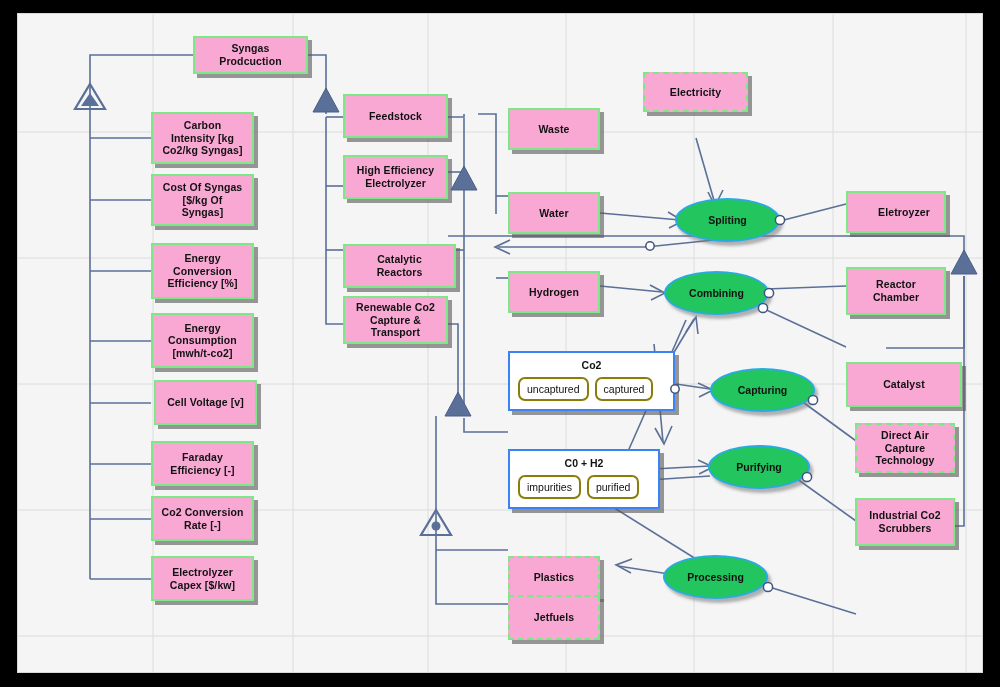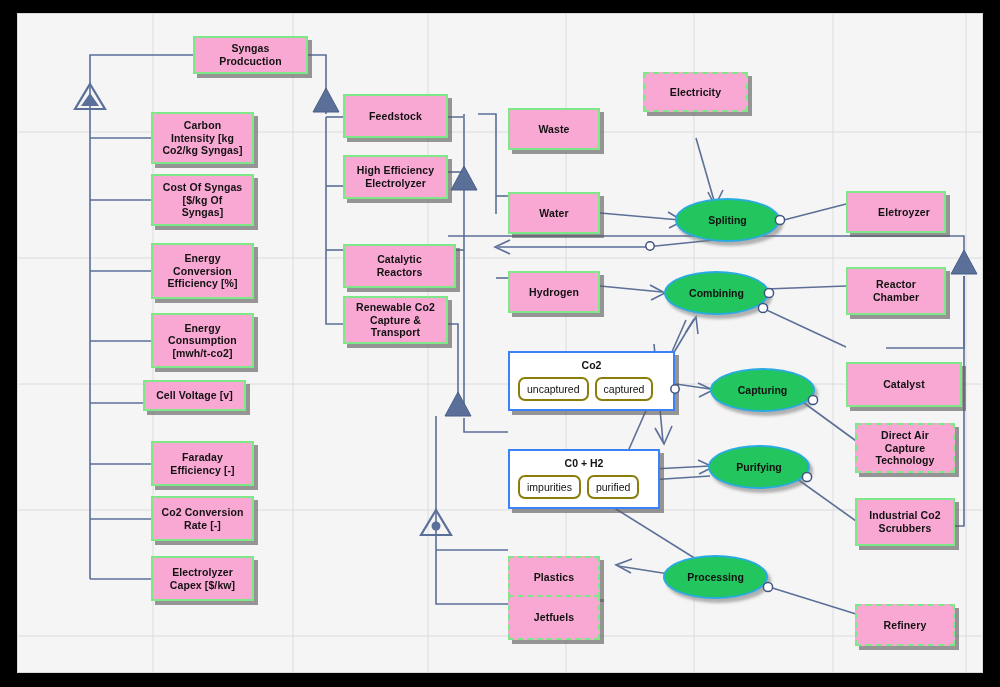--- a/index.html
+++ b/index.html
@@ -195,21 +195,21 @@
       <div class="node" style="left:133px;top:229px;width:103px;height:56px;">
         <span class="lbl">Energy
 Conversion
 Efficiency [%]</span>
       </div>
       <div class="node" style="left:133px;top:299px;width:103px;height:55px;">
         <span class="lbl">Energy
 Consumption
 [mwh/t-co2]</span>
       </div>
-      <div class="node" style="left:125px;top:366px;width:103px;height:31px;">
+      <div class="node" style="left:136px;top:366px;width:103px;height:45px;">
         <span class="lbl">Cell Voltage [v]</span>
       </div>
       <div class="node" style="left:133px;top:427px;width:103px;height:45px;">
         <span class="lbl">Faraday
 Efficiency [-]</span>
       </div>
       <div class="node" style="left:133px;top:482px;width:103px;height:45px;">
         <span class="lbl">Co2 Conversion
 Rate [-]</span>
       </div>
@@ -260,23 +260,20 @@
         <span class="lbl">Catalyst</span>
       </div>
       <div class="node dashed" style="left:837px;top:409px;width:100px;height:50px;">
         <span class="lbl">Direct Air
 Capture
 Technology</span>
       </div>
       <div class="node" style="left:837px;top:472px;width:100px;height:48px;margin-top:12px;">
         <span class="lbl">Industrial Co2
 Scrubbers</span>
-      </div>
-      <div class="node dashed" style="left:837px;top:590px;width:100px;height:42px;">
-        <span class="lbl">Refinery</span>
       </div>
 
       <div class="node dashed" style="left:490px;top:542px;width:92px;height:42px;">
         <span class="lbl">Plastics</span>
       </div>
       <div class="node dashed" style="left:490px;top:581px;width:92px;height:45px;">
         <span class="lbl">Jetfuels</span>
       </div>
 
       <div class="compound" style="left:490px;top:337px;width:167px;height:60px;">

